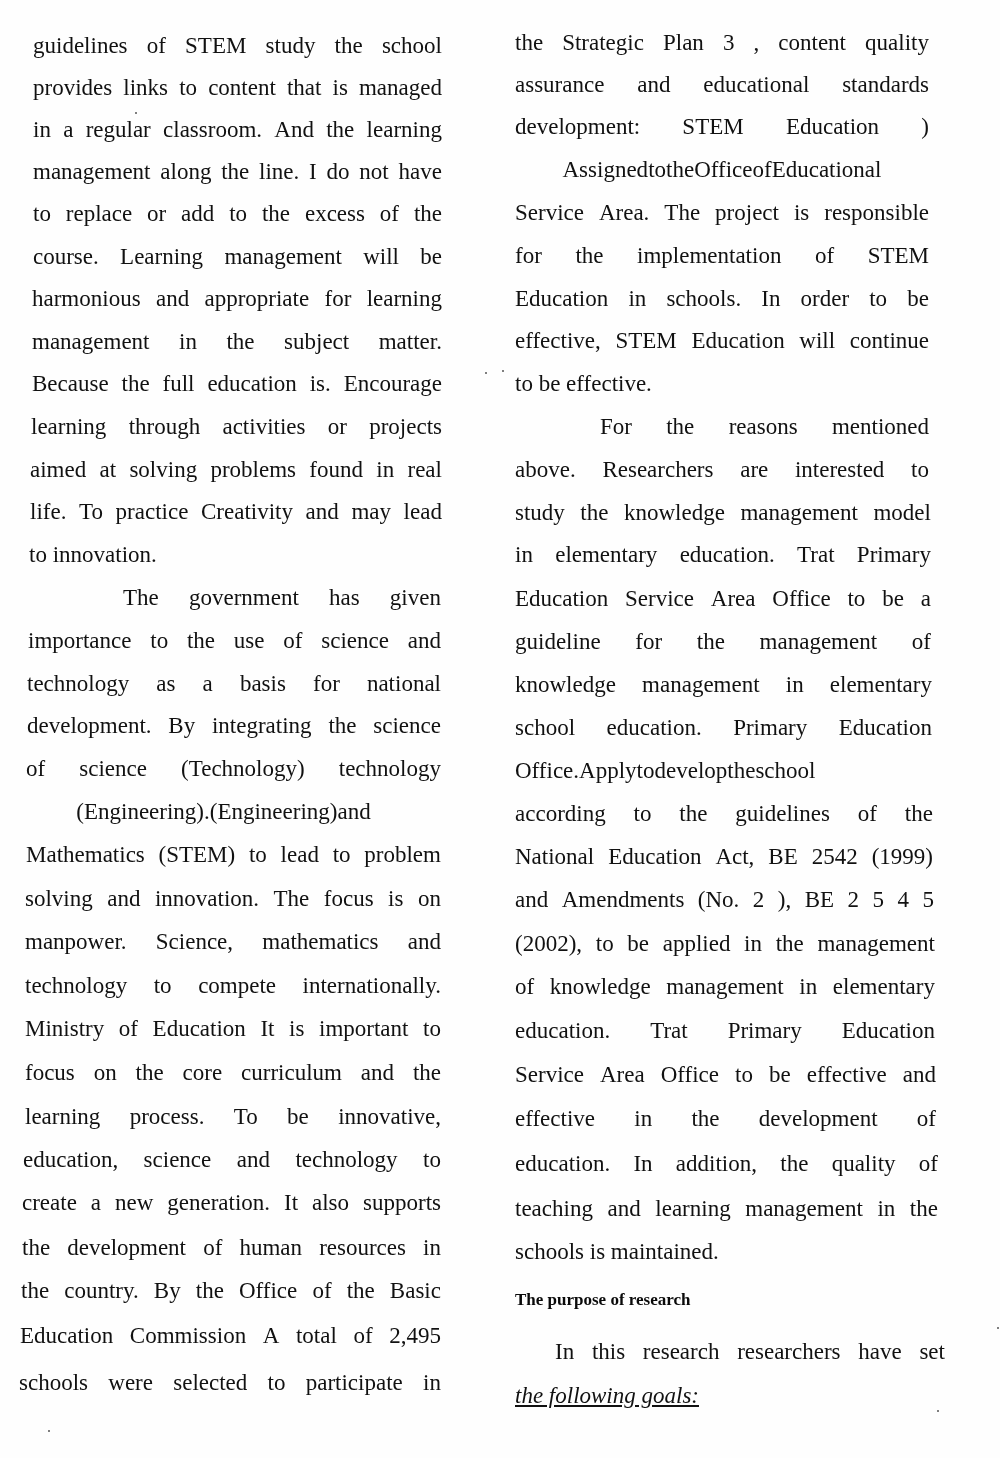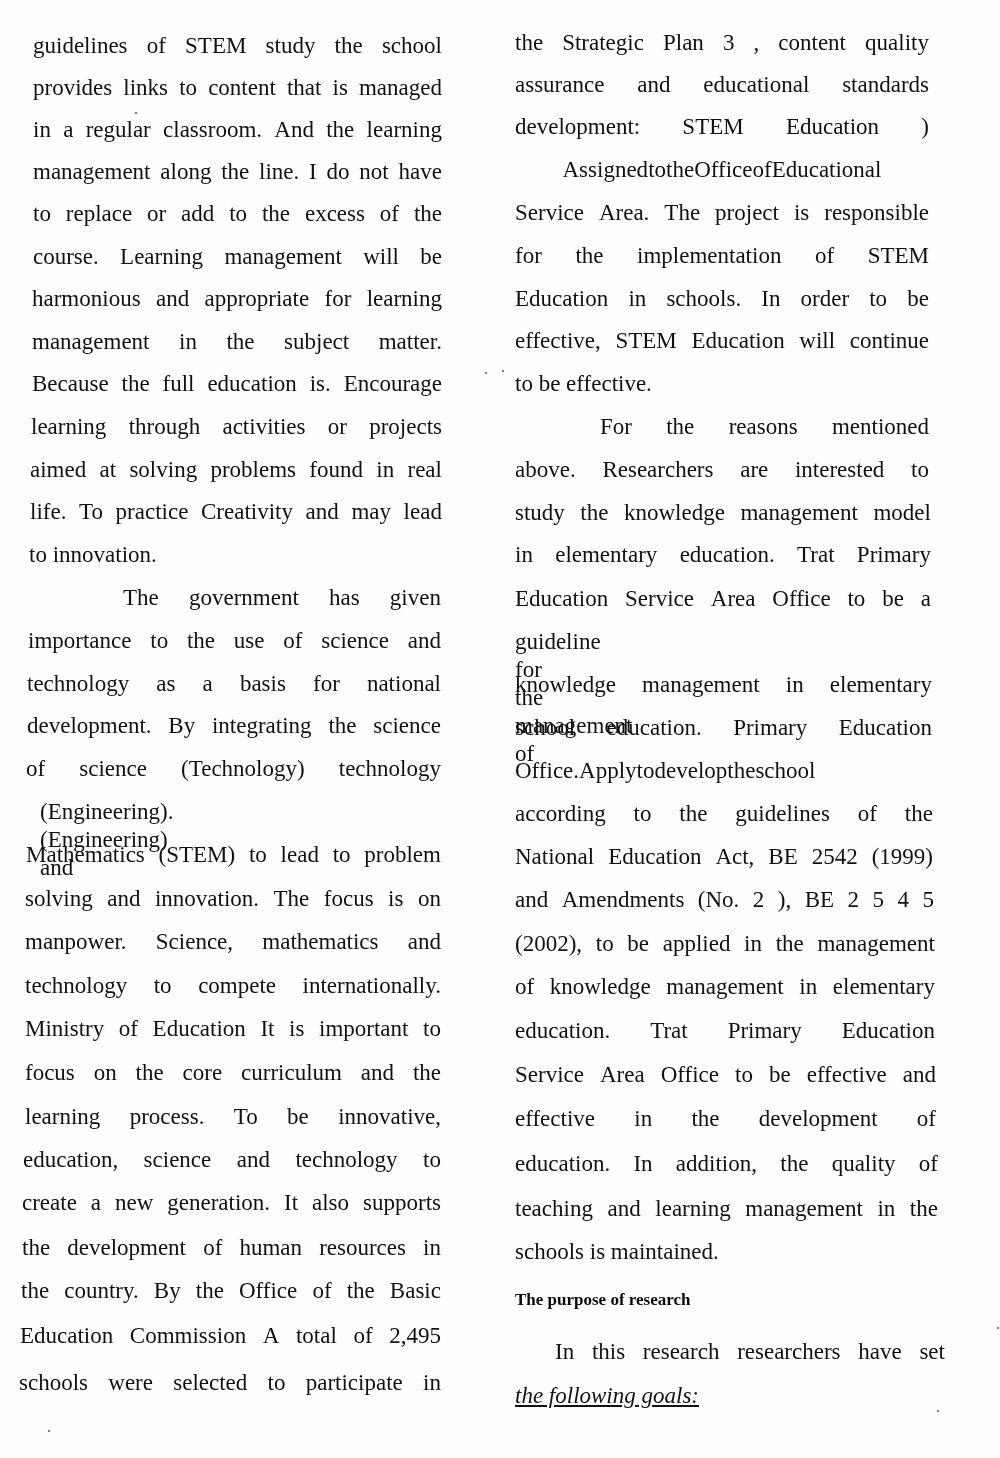--- a/index.html
+++ b/index.html
@@ -167,21 +167,21 @@
         <span>integrating</span>
         <span>the</span>
         <span>science</span>
       </div>
       <div class="line" style="left: 26px; top: 755px; width: 415px; white-space: normal; display: flex; justify-content: space-between;">
         <span>of</span>
         <span>science</span>
         <span>(Technology)</span>
         <span>technology</span>
       </div>
-      <div class="line" style="left: 40px; top: 798px; width: 415px; white-space: normal; display: flex; justify-content: center; flex-direction: column;">
+      <div class="line" style="left: 16px; top: 798px; width: 415px; white-space: normal; display: flex; justify-content: center;">
         <span>(Engineering).</span>
         <span>(Engineering)</span>
         <span>and</span>
       </div>
       <div class="line" style="left: 26px; top: 841px; width: 415px; white-space: normal; display: flex; justify-content: space-between;">
         <span>Mathematics</span>
         <span>(STEM)</span>
         <span>to</span>
         <span>lead</span>
         <span>to</span>
@@ -376,21 +376,21 @@
       </div>
       <div class="line" style="left: 15px; top: 585px; width: 416px; white-space: normal; display: flex; justify-content: space-between;">
         <span>Education</span>
         <span>Service</span>
         <span>Area</span>
         <span>Office</span>
         <span>to</span>
         <span>be</span>
         <span>a</span>
       </div>
-      <div class="line" style="left: 15px; top: 628px; width: 416px; white-space: normal; display: flex; justify-content: space-between; flex-direction: column;">
+      <div class="line" style="left: 15px; top: 628px; width: 416px; white-space: normal; display: flex; justify-content: space-between;">
         <span>guideline</span>
         <span>for</span>
         <span>the</span>
         <span>management</span>
         <span>of</span>
       </div>
       <div class="line" style="left: 15px; top: 671px; width: 417px; white-space: normal; display: flex; justify-content: space-between;">
         <span>knowledge</span>
         <span>management</span>
         <span>in</span>

